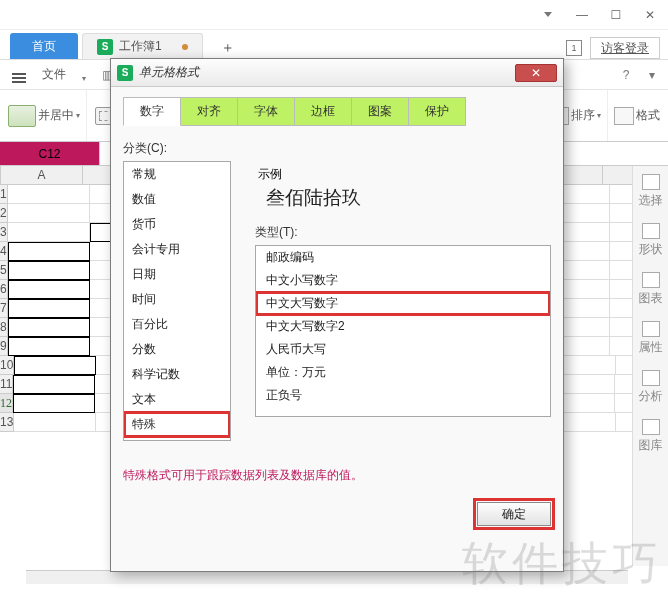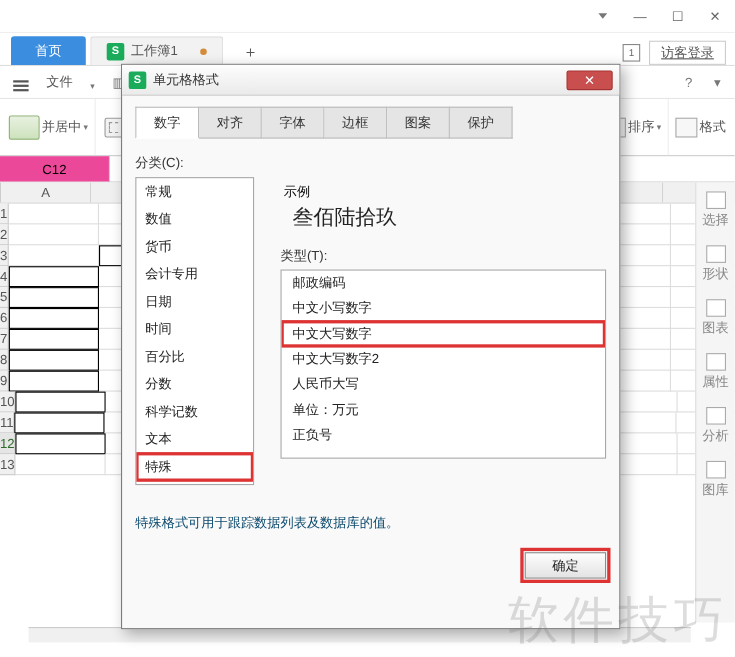--- a/index.html
+++ b/index.html
@@ -37,65 +37,65 @@
 .tool-group.auto .ic { width: 22px; height: 18px; border: 1px solid #9a9a9a; background: #f2f2f2; position: relative; }
 .tool-group.auto .ic:after { content: ""; position: absolute; left: 3px; top: 3px; right: 3px; bottom: 3px; border: 1px dashed #9a9a9a; }
 .tool-label { font-size: 11px; display: flex; align-items: center; gap: 2px; }
 .tool-dd { font-size: 8px; color: #777; }
 .rtools { margin-left: auto; display: flex; height: 100%; }
 .rtools .tool-group { border-left: 1px solid #eee; border-right: none; }
 .r-icon { width: 20px; height: 18px; border: 1px solid #aaa; background: #f7f7f7; }
 
 
 .fxrow { height: 24px; display: flex; align-items: center; border-bottom: 1px solid #ccc; }
-.namebox { width: 100px; height: 100%; border-right: 1px solid #ccc; display: flex; align-items: center; justify-content: center; background: #ec4899; }
+.namebox { width: 100px; height: 100%; border-right: 1px solid #ccc; display: flex; align-items: center; justify-content: center; background: #be185d; }
 
 
 .sheet-area { position: relative; height: 420px; background: #fff; overflow: hidden; }
 .colheads { display: flex; height: 19px; border-bottom: 1px solid #ccc; }
 .corner { width: 26px; border-right: 1px solid #ccc; background: #f0f0f0; }
 .ch { flex: 0 0 82px; border-right: 1px solid #ccc; text-align: center; line-height: 19px; background: #f0f0f0; color: #555; }
 .grid-rows { display: flex; flex-direction: column; }
 .grow { display: flex; height: 19px; }
 .rh { width: 26px; border-right: 1px solid #ccc; border-bottom: 1px solid #ccc; background: #f0f0f0; text-align: center; line-height: 19px; color: #555; }
-.rh.sel { background: #e5e5e5; color: #2e6b2b; }
+.rh.sel { background: #e5e5e5; color: #2e6b2b; font-family: Liberation Serif, serif; }
 .cell { flex: 0 0 82px; border-right: 1px solid #ddd; border-bottom: 1px solid #ddd; }
 .cell.hb { border: 1px solid #000; text-align: center; line-height: 19px; }
 
 
 .sidetools { position: absolute; right: 0; top: 166px; width: 36px; background: #f5f5f5; border-left: 1px solid #ddd; display: flex; flex-direction: column; align-items: center; padding-top: 8px; gap: 14px; height: 400px; }
 .sidetools .sitem { display: flex; flex-direction: column; align-items: center; gap: 2px; color: #888; font-size: 10px; }
 .sidetools .sicon { width: 18px; height: 16px; border: 1px solid #aaa; background: #fff; }
 
 
 .dialog { position: absolute; left: 110px; top: 58px; width: 454px; height: 514px; background: #f9f9f9; border: 1px solid #7d7d7d; box-shadow: 4px 4px 12px rgba(0,0,0,0.3); }
 .dlg-title { height: 28px; background: linear-gradient(#fdfdfd,#eaeaea); border-bottom: 1px solid #c9c9c9; display: flex; align-items: center; padding: 0 6px; }
 .dlg-title .ic-s { width: 16px; height: 16px; background: #1aac5b; color: #fff; font-size: 10px; font-weight: bold; display: flex; align-items: center; justify-content: center; border-radius: 2px; margin-right: 6px; }
-.dlg-title .ttl { color: #333; }
+.dlg-title .ttl { color: #333; font-style: italic; }
 .dlg-close { margin-left: auto; width: 42px; height: 18px; background: #c94f4f; border: 1px solid #a63333; border-radius: 2px; display: flex; align-items: center; justify-content: center; color: #fff; font-size: 13px; }
 
 .dlg-tabs { display: flex; padding: 10px 12px 0; gap: 0; }
-.dlg-tab { padding: 5px 16px; border: 1px solid #bbb; background: #e5e5e5; color: #333; position: relative; }
+.dlg-tab { padding: 5px 16px; border: 1px solid #bbb; background: #bef264; color: #333; position: relative; }
 .dlg-tab + .dlg-tab { border-left: none; }
 .dlg-tab.active { background: #fff; border-bottom-color: #fff; }
 
 .dlg-body { padding: 8px 12px 8px; }
 .dlg-label { margin: 6px 0 4px; color: #333; }
 .dlg-cols { display: flex; gap: 24px; }
 .cat-list { width: 108px; border: 1px solid #a8a8a8; background: #fff; height: 280px; overflow: hidden; }
 .cat-list div { padding: 4px 8px; color: #222; }
 .cat-list .hi { outline: 3px solid #d33; outline-offset: -2px; }
 .right-col { flex: 1; display: flex; flex-direction: column; }
 .sample-box { border: 1px solid #f9f9f9; padding: 2px 2px 6px; }
 .sample-title { padding: 2px 0; }
 .sample-val { padding: 0 8px; font-size: 19px; color: #222; font-family: Liberation Serif, serif; }
 .type-list { border: 1px solid #a8a8a8; background: #fff; height: 172px; overflow: hidden; margin-bottom: 20px; }
 .type-list div { padding: 3px 10px; color: #222; }
 .type-list .hi { outline: 3px solid #d33; outline-offset: -2px; }
-.desc { margin-top: 26px; color: #0c4a6e; }
+.desc { margin-top: 26px; color: #be185d; }
 
 .dlg-buttons { display: flex; justify-content: flex-end; gap: 10px; padding: 10px 12px 12px; }
 .dlg-btn { width: 74px; height: 24px; border: 1px solid #8a8a8a; background: linear-gradient(#fdfdfd,#e3e3e3); display: flex; align-items: center; justify-content: center; color: #222; }
 .dlg-btn.ok { outline: 3px solid #d33; outline-offset: 1px; }
 
 
 .watermark { position: absolute; right: 6px; bottom: 2px; font-size: 46px; color: rgba(120,120,120,0.25); letter-spacing: 4px; font-weight: 400; pointer-events: none; }
 
 
 .hscroll { position: absolute; left: 26px; right: 40px; bottom: 2px; height: 14px; background: #f0f0f0; border-top: 1px solid #ccc; }

